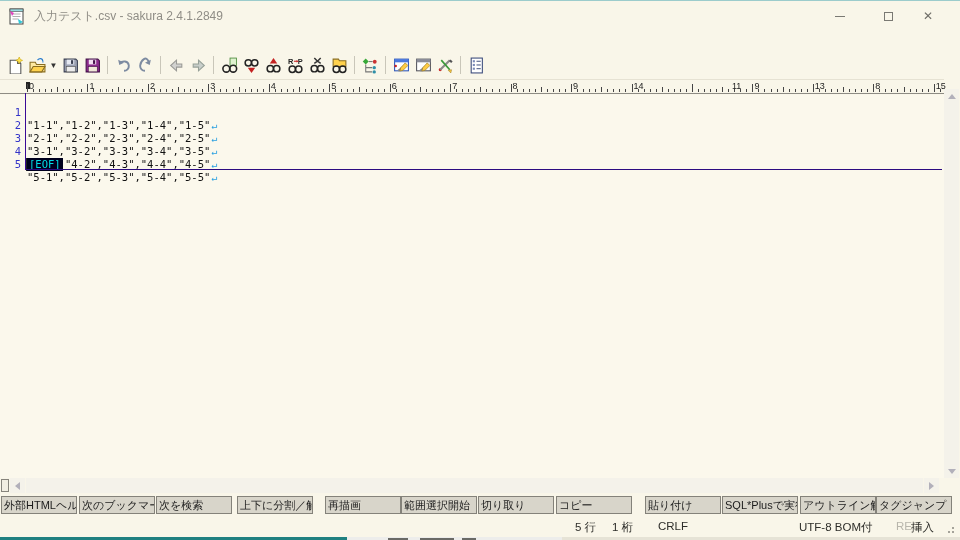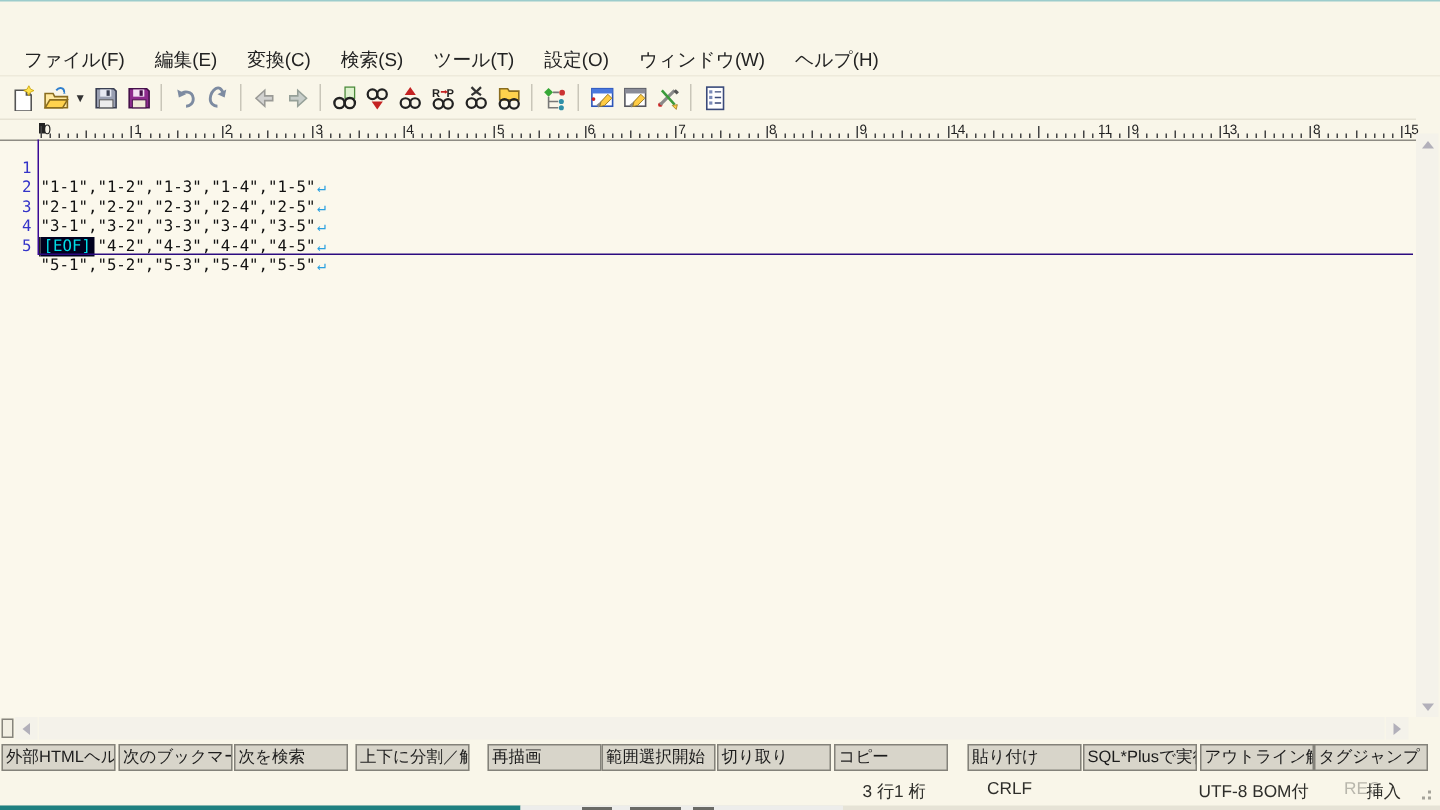--- a/index.html
+++ b/index.html
@@ -61,49 +61,52 @@
 
   
   .funcbar { position:absolute; top:495px; left:0; width:960px; height:20px; }
   .fn-btn { position:absolute; top:0; width:76px; height:18px; background:#d8d5ca; border:1px solid #84827a; font-size:11px; line-height:15px; color:#1c1c1c; text-align:left; padding:0 2px; overflow:hidden; white-space:nowrap; font-family:"Liberation Sans",sans-serif; }
   .fb1{left:1px}.fb2{left:79px}.fb3{left:156px}.fb4{left:237px}.fb5{left:325px}.fb6{left:401px}
   .fb7{left:478px}.fb8{left:556px}.fb9{left:645px}.fb10{left:722px}.fb11{left:800px}.fb12{left:876px}
 
   
   .statusbar { position:absolute; top:516px; left:0; width:960px; height:20px; font-size:11.5px; color:#2e2e2a; }
   .sb { position:absolute; top:3px; }
-  .sb-line{left:575px}.sb-col{left:596px}.sb-eol{left:658px}.sb-enc{left:799px}
+  .sb-line{left:575px}.sb-col{left:612px}.sb-eol{left:658px}.sb-enc{left:799px}
   .sb-rec{left:896px;color:#b8b6ac}.sb-ins{left:911px}
   .grip { position:absolute; left:946px; top:8px; width:10px; height:10px; }
   .grip i { position:absolute; width:2px; height:2px; background:#a5a39a; }
   .g1{left:6px;top:6px}.g2{left:2px;top:6px}.g3{left:6px;top:2px}
 
   
   .bottomstrip { position:absolute; top:536px; left:0; width:960px; height:4px; background:#e6e3d6; }
   .strip-teal { position:absolute; left:0; top:0; width:347px; height:4px; background:var(--desktop,#1f8080); }
   .strip-white { position:absolute; left:347px; top:0; width:215px; height:4px; background:#ededeb; }
   .smudge { position:absolute; top:1px; height:2px; background:#6a6a66; }
   .sm1{left:388px;width:20px}.sm2{left:420px;width:34px}.sm3{left:462px;width:14px}
 </style>
 </head>
 <body>
 
 <div class="window">
 
-
-  <div class="menubar">
-    <span class="menu-item">ファイル(F)</span>
-    <span class="menu-item">編集(E)</span>
-    <span class="menu-item">変換(C)</span>
-    <span class="menu-item">検索(S)</span>
-    <span class="menu-item">ツール(T)</span>
-    <span class="menu-item">設定(O)</span>
-    <span class="menu-item">ウィンドウ(W)</span>
-    <span class="menu-item">ヘルプ(H)</span>
-  </div>
+  <div class="titlebar">
+    <svg class="app-icon" viewBox="0 0 17 18">
+      <rect x="2" y="2" width="13" height="15" fill="#ffffff" stroke="#444"></rect>
+      <rect x="2" y="2" width="13" height="2.5" fill="#9adbe0" stroke="#444" stroke-width="0.6"></rect>
+      <path d="M4.5 7h8 M4.5 9.5h8 M4.5 12h6" stroke="#9a9a9a" stroke-width="0.8" fill="none"></path>
+      <path d="M2 4l4 2-2 3z" fill="#e040c0"></path>
+      <path d="M10 12l5 3-4 2z" fill="#30c8d8"></path>
+    </svg>
+    <span class="title-text">入力テスト.csv - sakura 2.4.1.2849</span>
+    <div class="win-btn btn-min"><span class="glyph-min"></span></div>
+    <div class="win-btn btn-max"><span class="glyph-max"></span></div>
+    <div class="win-btn btn-close">✕</div>
+  </div>
+
 
   <div class="toolbar">
     <div class="tb-btn" title="新規作成">
       <svg viewBox="0 0 16 16">
           <path d="M3 3h7l3 3v10H3z" fill="#fff" stroke="#555"></path>
           <path d="M10 3v3h3" fill="none" stroke="#555"></path>
           <path d="M11.5 0l1 2.2 2.2 1-2.2 1-1 2.2-1-2.2-2.2-1 2.2-1z" fill="#ffe34d" stroke="#c8a000" stroke-width="0.5"></path>
         </svg>
     </div>
     <div class="tb-btn" title="開く">
@@ -484,21 +487,21 @@
     <button class="fn-btn fb6">範囲選択開始</button>
     <button class="fn-btn fb7">切り取り</button>
     <button class="fn-btn fb8">コピー</button>
     <button class="fn-btn fb9">貼り付け</button>
     <button class="fn-btn fb10">SQL*Plusで実行</button>
     <button class="fn-btn fb11">アウトライン解析</button>
     <button class="fn-btn fb12">タグジャンプ</button>
   </div>
 
   <div class="statusbar">
-    <span class="sb sb-line">3 行</span>
+    <span class="sb sb-line">5 行</span>
     <span class="sb sb-col">1 桁</span>
     <span class="sb sb-eol">CRLF</span>
     <span class="sb sb-enc">UTF-8 BOM付</span>
     <span class="sb sb-rec">REC</span>
     <span class="sb sb-ins">挿入</span>
     <span class="grip">
         <i class="g1"></i>
         <i class="g2"></i>
         <i class="g3"></i>
       </span>

